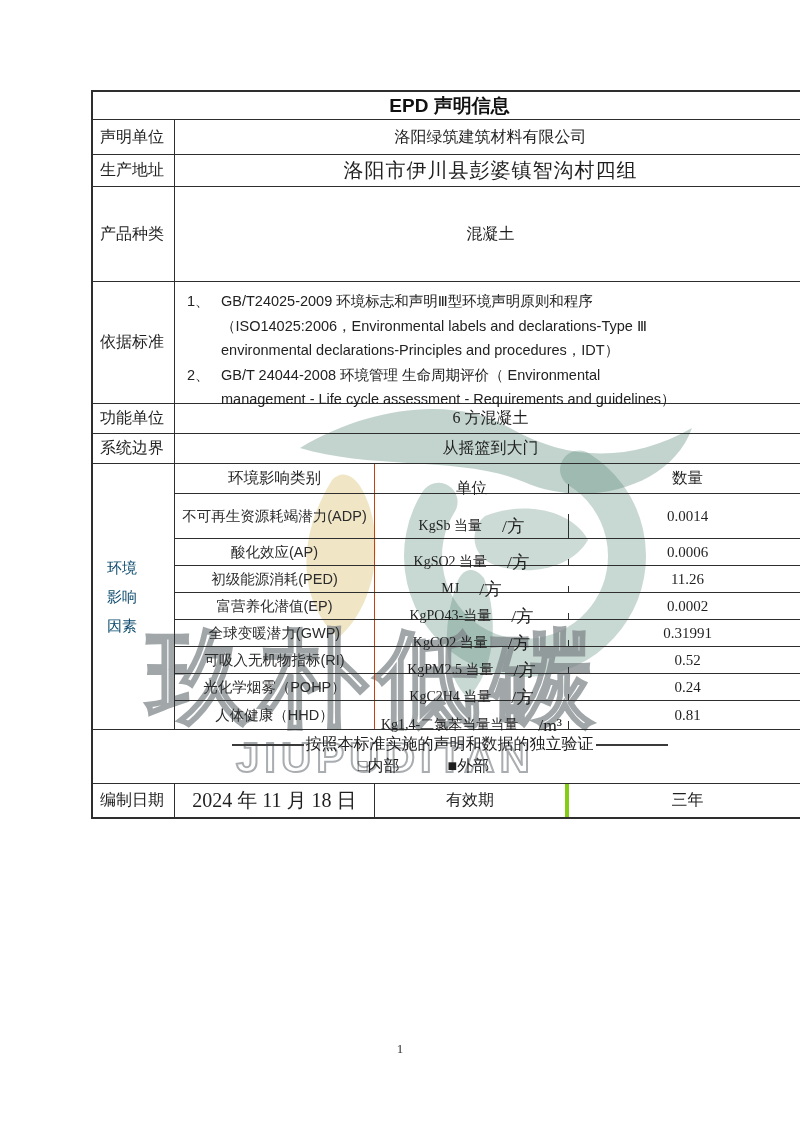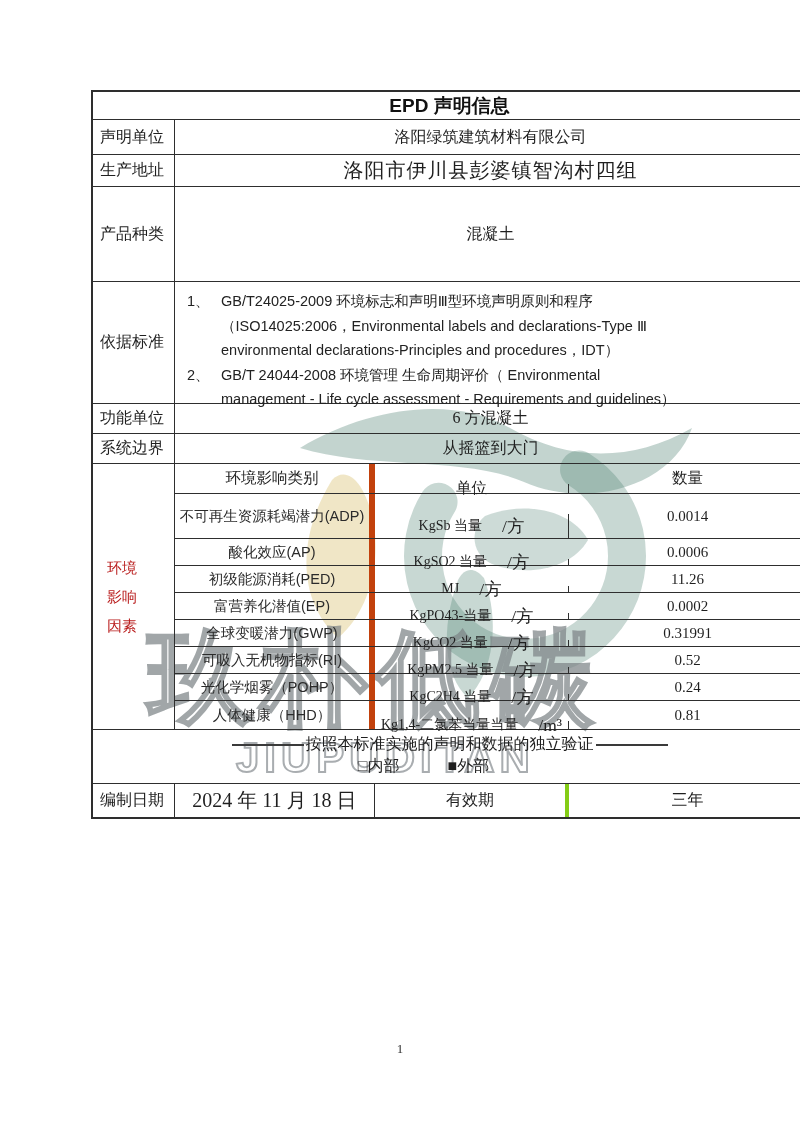--- a/index.html
+++ b/index.html
@@ -53,27 +53,27 @@
   }
   .std-item { padding-left:34px; text-indent:-34px; }
   .std-num { display:inline-block; width:34px; text-indent:0; }
   .std-text { white-space:pre-wrap; }
   .row-func, .row-bound { height:30px; }
   .row-impact { height:266px; }
   .impact-lbl {
     width:82px; flex:0 0 82px; border-right:1px solid #2e2e2e;
     display:flex; flex-direction:column; justify-content:center; align-items:flex-start;
     padding-left:14px; font-family:"Liberation Sans","DejaVu Sans",sans-serif;
-    font-size:15px; line-height:29px; color:#b91c1c;
+    font-size:15px; line-height:29px; color:#0c4a6e;
   }
   .impact-grid { flex:1; display:flex; flex-direction:column; }
   .i-row { display:flex; border-bottom:1px solid #2e2e2e; }
   .i-row:last-child { border-bottom:none; }
   .i-head { height:30px; font-size:15.5px; }
-  .c-cat  { width:200px; flex:0 0 200px; border-right:6px solid #c2410c;
+  .c-cat  { width:200px; flex:0 0 200px; border-right:1px solid #c2410c;
             justify-content:center; text-align:left; }
   .c-unit { width:194px; flex:0 0 194px; border-right:1px solid #2e2e2e;
             justify-content:center; text-align:center;margin-top:20px; }
   .c-qty  { flex:1; justify-content:center; text-align:center; }
   .i-data .c-cat {
     font-family:"Liberation Sans","DejaVu Sans",sans-serif;
     font-size:14.5px; color:#2b2b2b;
   }
   .i-data .c-unit { font-size:14px;gap:20px; }
   .i-data .c-qty  { font-size:15px; }

